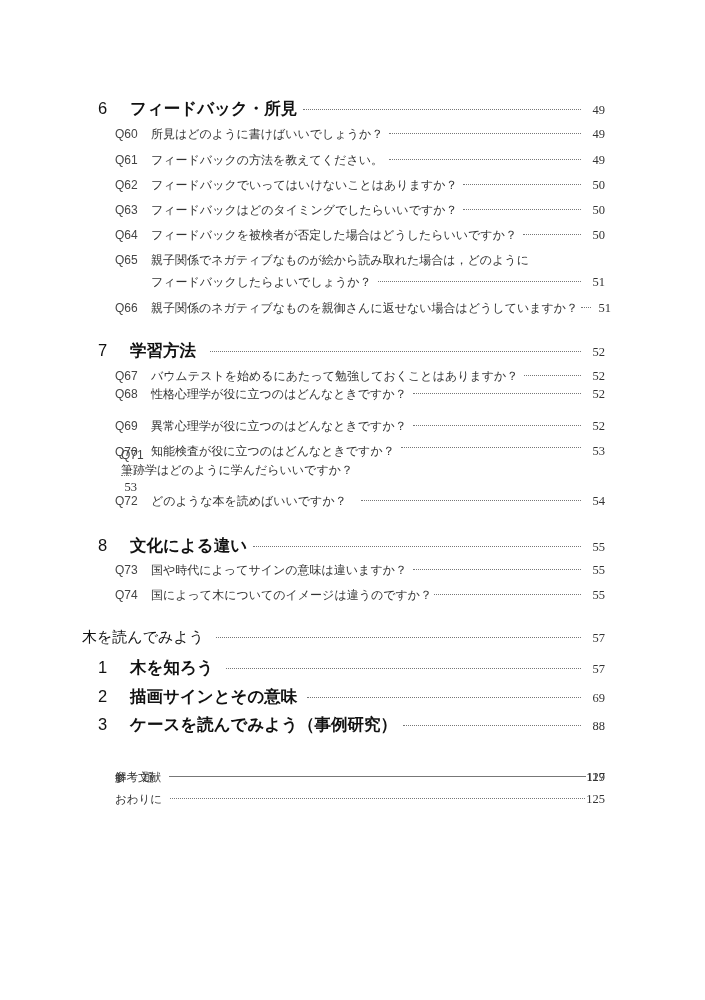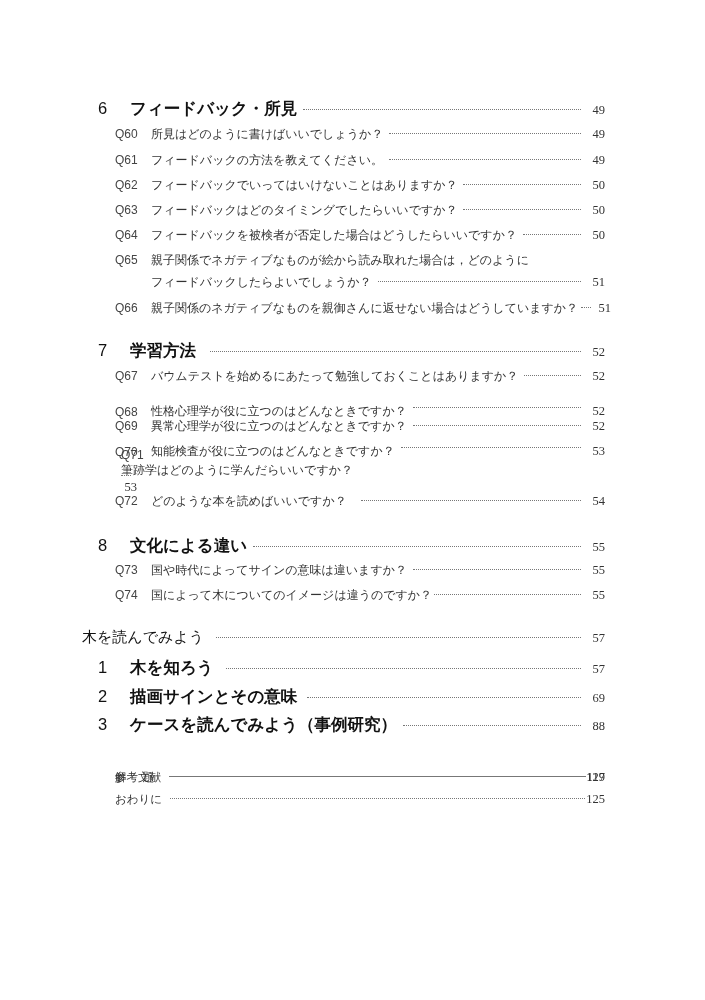--- a/index.html
+++ b/index.html
@@ -167,21 +167,21 @@
     <span class="title">学習方法</span>
     <span class="leader" style="margin-left:14px;"></span>
     <span class="page-no">52</span>
   </div>
   <div class="row q" style="top:368px;">
     <span class="num">Q67</span>
     <span class="title">バウムテストを始めるにあたって勉強しておくことはありますか？</span>
     <span class="leader"></span>
     <span class="page-no">52</span>
   </div>
-  <div class="row q" style="top:403px;align-items:center;">
+  <div class="row q" style="top:386px;">
     <span class="num">Q68</span>
     <span class="title">性格心理学が役に立つのはどんなときですか？</span>
     <span class="leader"></span>
     <span class="page-no">52</span>
   </div>
   <div class="row q" style="top:418px;">
     <span class="num">Q69</span>
     <span class="title">異常心理学が役に立つのはどんなときですか？</span>
     <span class="leader"></span>
     <span class="page-no">52</span>

